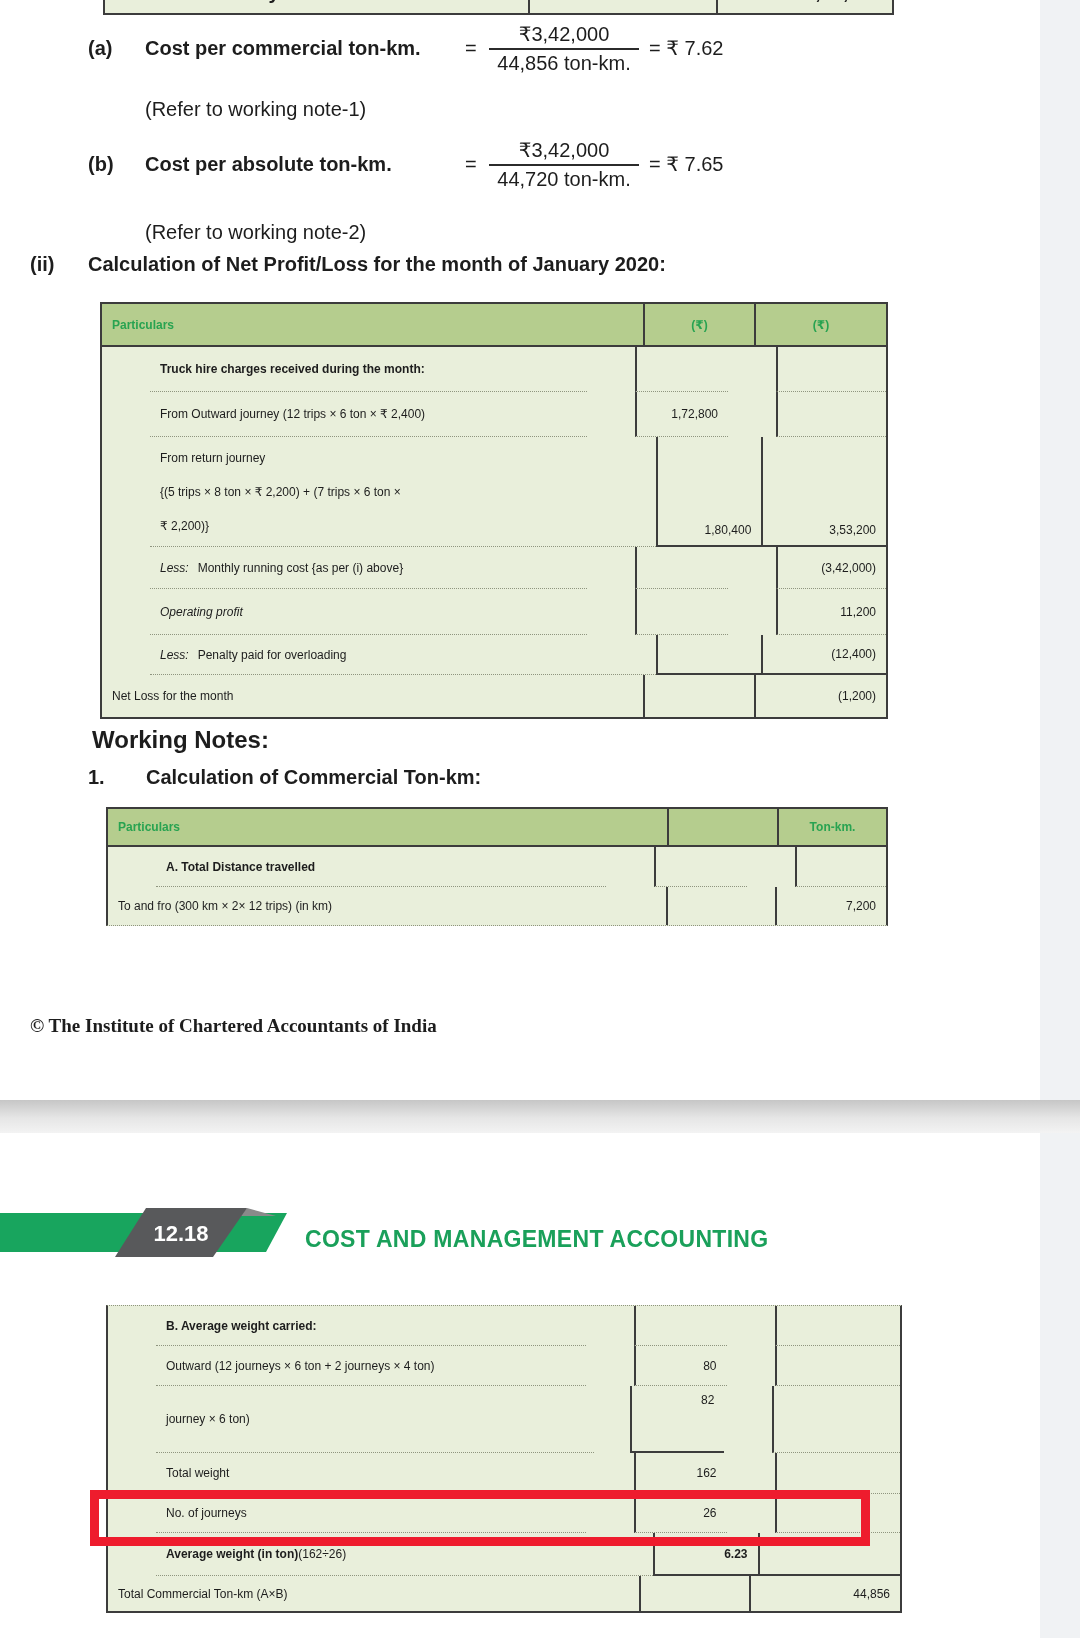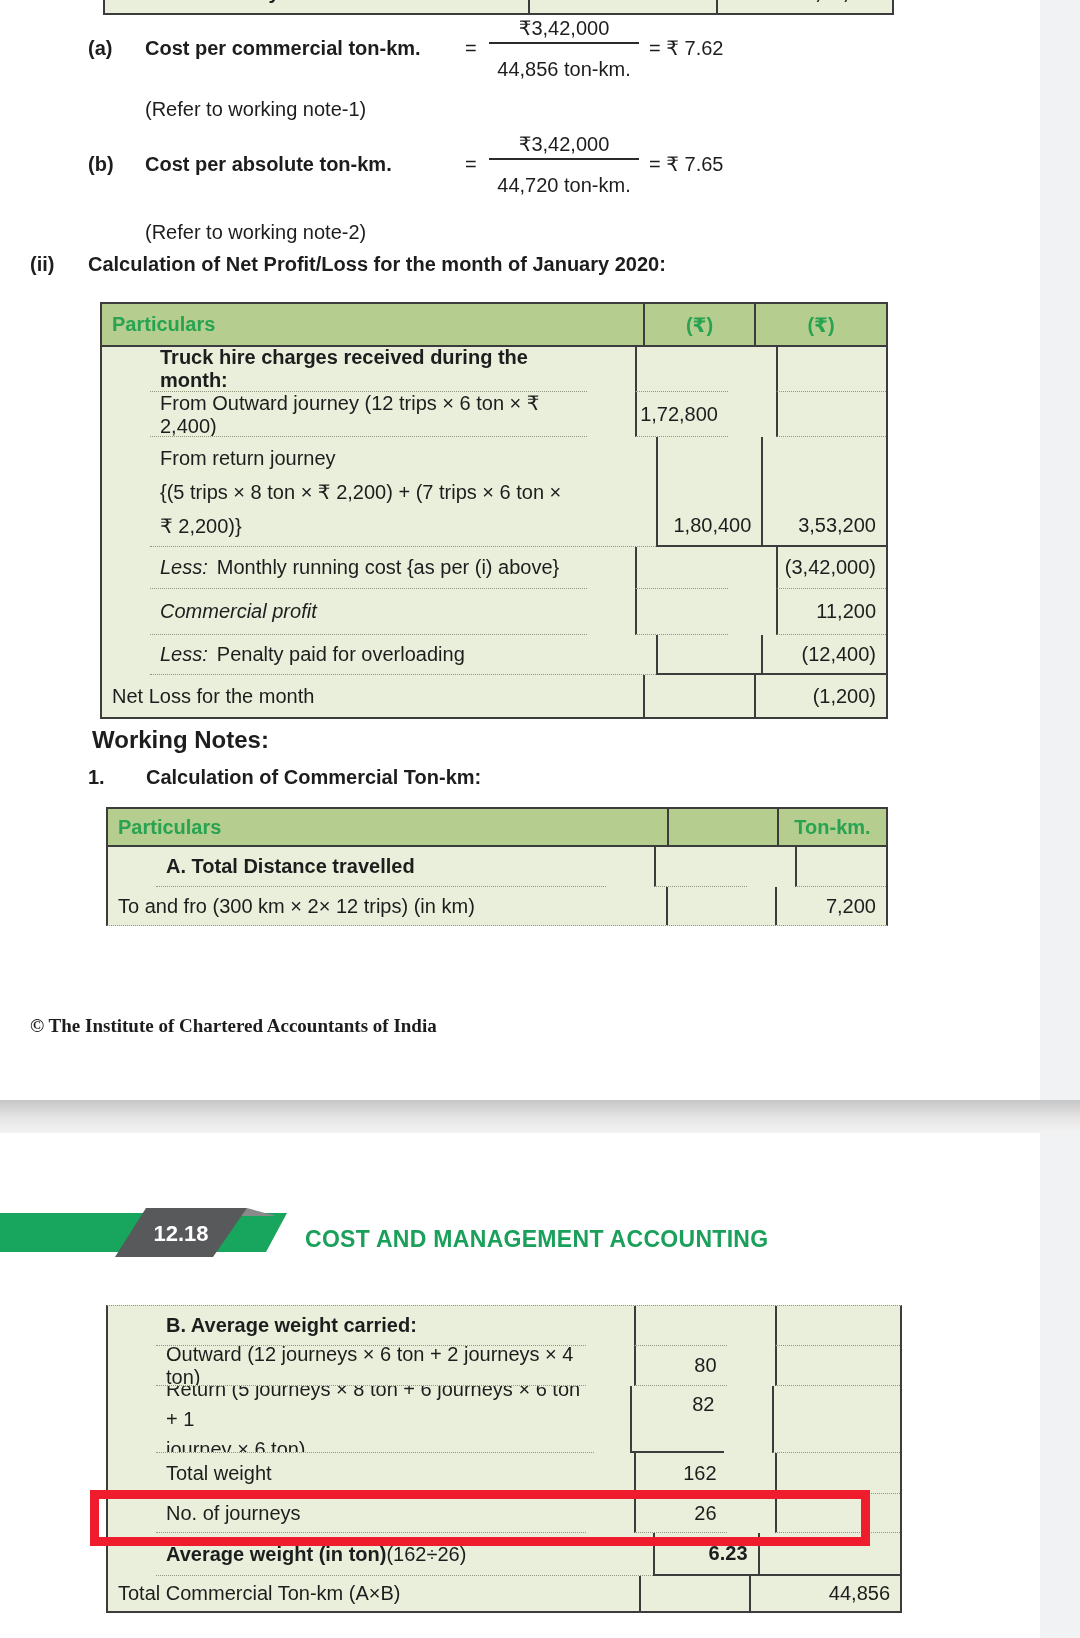--- a/index.html
+++ b/index.html
@@ -32,30 +32,30 @@
   .ct-c2{width:190px;border-left:2px solid var(--line-dark);border-right:2px solid var(--line-dark);}
   .ct-c3{flex:1;text-align:right;padding-right:10px;}
 
   
   .formula{position:absolute;display:flex;align-items:center;height:64px;font-size:20px;}
   .f-index{width:57px;font-weight:bold;}
   .f-label{width:320px;font-weight:bold;}
   .f-eq{width:24px;}
   .fraction{display:inline-flex;flex-direction:column;text-align:center;min-width:150px;}
   .fraction .num{border-bottom:2px solid #2b2b2b;padding:0 8px 2px;}
-  .fraction .den{padding-top:14px;}
+  .fraction .den{padding-top:2px;}
   .f-result{margin-left:10px;}
   .refer-note{position:absolute;font-size:20px;}
 
   .sec-heading{position:absolute;display:flex;font-size:20px;font-weight:bold;}
   .sec-heading .h-index{width:58px;}
   .wn-title{position:absolute;font-size:24px;font-weight:bold;}
 
   
-  .tbl{position:absolute;border:2px solid var(--line-dark);background:var(--cell-bg);font-size:20px;}
+  .tbl{position:absolute;border:2px solid var(--line-dark);background:var(--cell-bg);font-size:12px;}
   .tbl.bb-dot{border-bottom:1px dotted var(--line-dot);}
   .tbl.bt-dot{border-top:1px dotted var(--line-dot);}
   .row{display:flex;width:100%;}
   .row.hdr{background:var(--header-bg);color:var(--accent-green);font-weight:bold;}
   .cell{height:100%;padding:0 10px;display:flex;align-items:center;overflow:hidden;}
   .cell + .cell{border-left:2px solid var(--line-dark);}
   .cell.sep-dot{border-bottom:1px dotted var(--line-dot);margin-left:48px;}
   .cell.sep-solid{border-bottom:2px solid var(--line-dark);}
   .cell.a-right{justify-content:flex-end;}
   .cell.a-center{justify-content:center;}
@@ -165,21 +165,21 @@
           <span class="i">Less:</span>
           <span>Monthly running cost {as per (i) above}</span>
         </div>
         <div class="cell sep-dot" style="width: 111px;"></div>
         <div class="cell sep-dot a-right" style="width: 132px;">
           <span>(3,42,000)</span>
         </div>
       </div>
       <div class="row" style="height: 46px;">
         <div class="cell sep-dot" style="width: 541px;">
-          <span style="font-style: italic;">Commercial profit</span>
+          <span style="font-style: italic;">Operating profit</span>
         </div>
         <div class="cell sep-dot" style="width: 111px;"></div>
         <div class="cell sep-dot a-right" style="width: 132px;">
           <span>11,200</span>
         </div>
       </div>
       <div class="row" style="height: 40px;">
         <div class="cell sep-dot" style="width: 541px;">
           <span class="i">Less:</span>
           <span>Penalty paid for overloading</span>
@@ -253,21 +253,20 @@
           <span>Outward (12 journeys × 6 ton + 2 journeys × 4 ton)</span>
         </div>
         <div class="cell sep-dot a-right" style="width: 110px;">
           <span>80</span>
         </div>
         <div class="cell sep-dot" style="width: 151px;"></div>
       </div>
       <div class="row" style="height: 67px;">
         <div class="cell sep-dot" style="width: 531px;">
           <div class="lines">
-            <div style="line-height: 30px;">Return (5 journeys × 8 ton + 6 journeys × 6 ton + 1</div>
             <div style="line-height: 30px;">journey × 6 ton)</div>
           </div>
         </div>
         <div class="cell sep-solid a-right v-top" style="width: 110px; margin-left: 36px;">
           <span>82</span>
         </div>
         <div class="cell sep-dot" style="width: 151px;"></div>
       </div>
       <div class="row" style="height: 41px;">
         <div class="cell sep-dot" style="width: 531px;">

